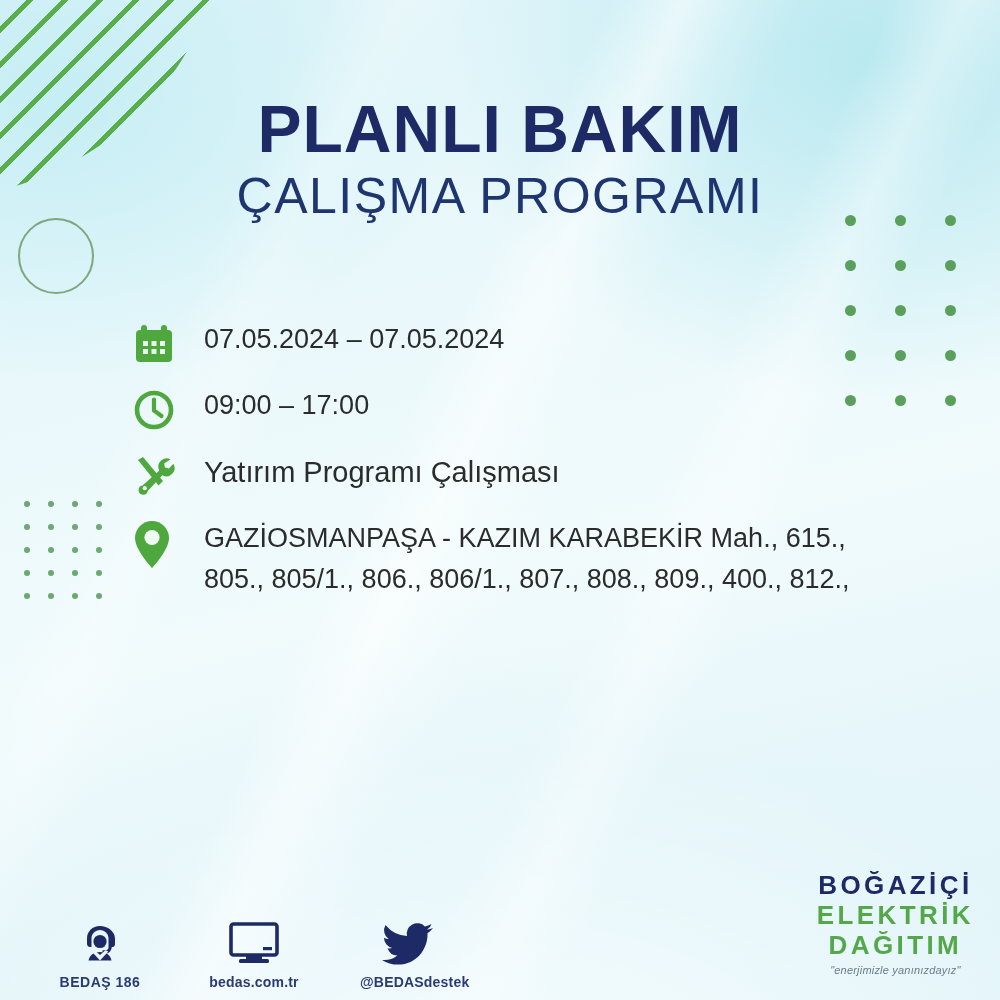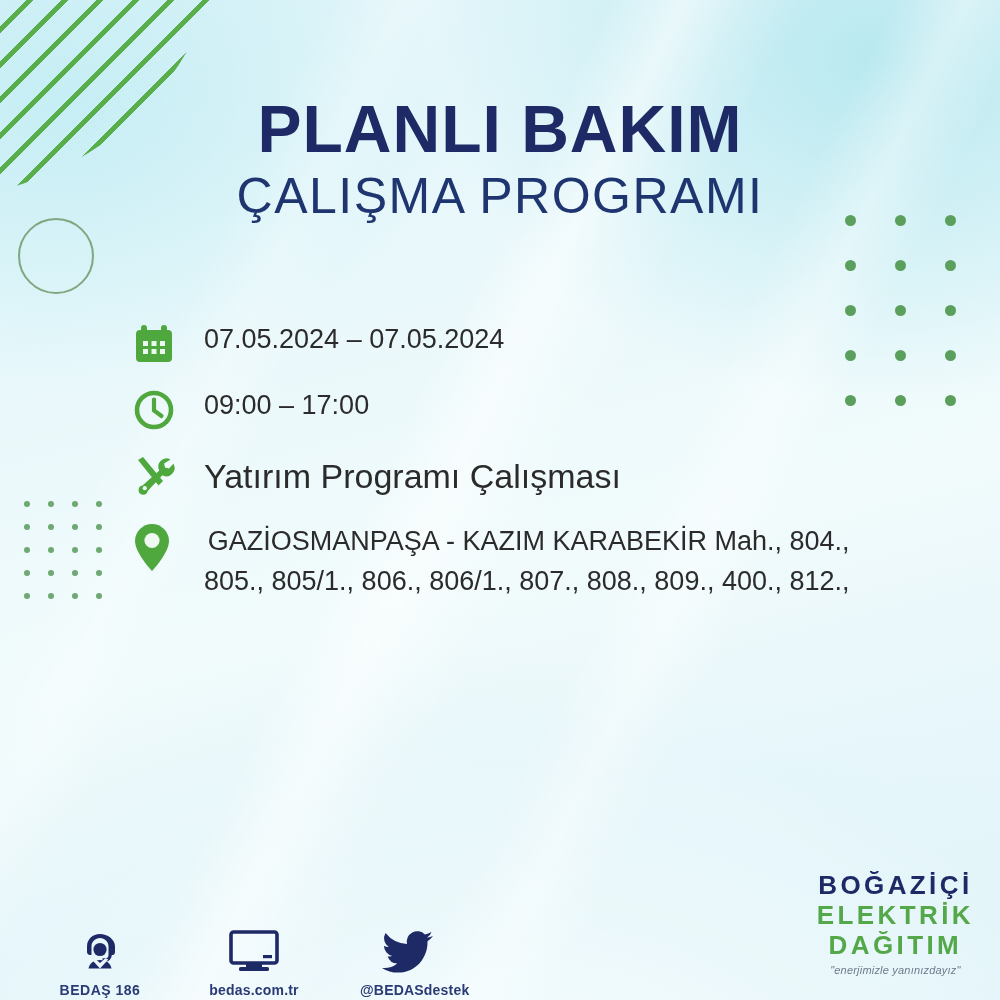--- a/index.html
+++ b/index.html
@@ -86,34 +86,34 @@
     font-size:66px; font-weight:bold; color:#1e2a66;
     letter-spacing:1px; line-height:1.02;
     font-family:"Liberation Sans", sans-serif;
   }
   .title-sub {
     font-size:50px; font-weight:400; color:#1f3570;
     letter-spacing:1.5px; line-height:1.18; margin-top:4px;
   }
 
   
-  .info { position:absolute; left:132px; top:320px; width:860px;text-align:right; }
+  .info { position:absolute; left:132px; top:320px; width:860px; }
   .row { display:flex; align-items:flex-start; margin-bottom:20px; }
   .row:last-child { margin-bottom:0; }
   .ico { width:72px; flex:0 0 72px; display:flex; justify-content:flex-start; padding-top:2px; }
   .row-text {
     font-size:27px; color:#2b2b2b; line-height:1.44;
     font-family:"Liberation Sans", sans-serif;
   }
   #row-address { margin-top:2px; }
   #row-address .row-text { line-height:1.50; }
-  #row-type .row-text { font-size:34px; }
-
-  
-  .footer { position:absolute; left:52px; bottom:2px; display:flex; gap:58px; }
+  #row-type .row-text { font-size:29px; }
+
+  
+  .footer { position:absolute; left:52px; bottom:10px; display:flex; gap:58px; }
   .f-item { width:96px; text-align:center; }
   .f-ico { height:54px; display:flex; align-items:flex-end; justify-content:center; }
   .f-label {
     margin-top:7px; font-size:14px; color:#2a3a74; font-weight:bold;
     letter-spacing:0.2px; white-space:nowrap;
   }
   #footer-item-0 .f-label { letter-spacing:0.5px; }
 
   
   .brand { position:absolute; right:26px; bottom:24px; text-align:center; }
@@ -229,21 +229,21 @@
     </div>
 
     <div class="row" id="row-address">
       <div class="ico">
         <svg width="40" height="50" viewBox="0 0 40 50" aria-hidden="true">
           <path d="M20 1 C10.6 1 3 8.6 3 18 C3 30 20 48 20 48 C20 48 37 30 37 18 C37 8.6 29.4 1 20 1 Z" fill="#4fa83d"></path>
           <circle cx="20" cy="17.5" r="7.6" fill="#eef9f2"></circle>
         </svg>
       </div>
       <div class="row-text">
-          <div>GAZİOSMANPAŞA - KAZIM KARABEKİR Mah., 804.,</div>
+          <div>GAZİOSMANPAŞA - KAZIM KARABEKİR Mah., 615.,</div>
           <div>805., 805/1., 806., 806/1., 807., 808., 809., 400., 812.,</div>
         </div>
     </div>
 
   </div>
 
   <div class="footer">
 
     <div class="f-item" id="footer-item-0">
       <div class="f-ico">

